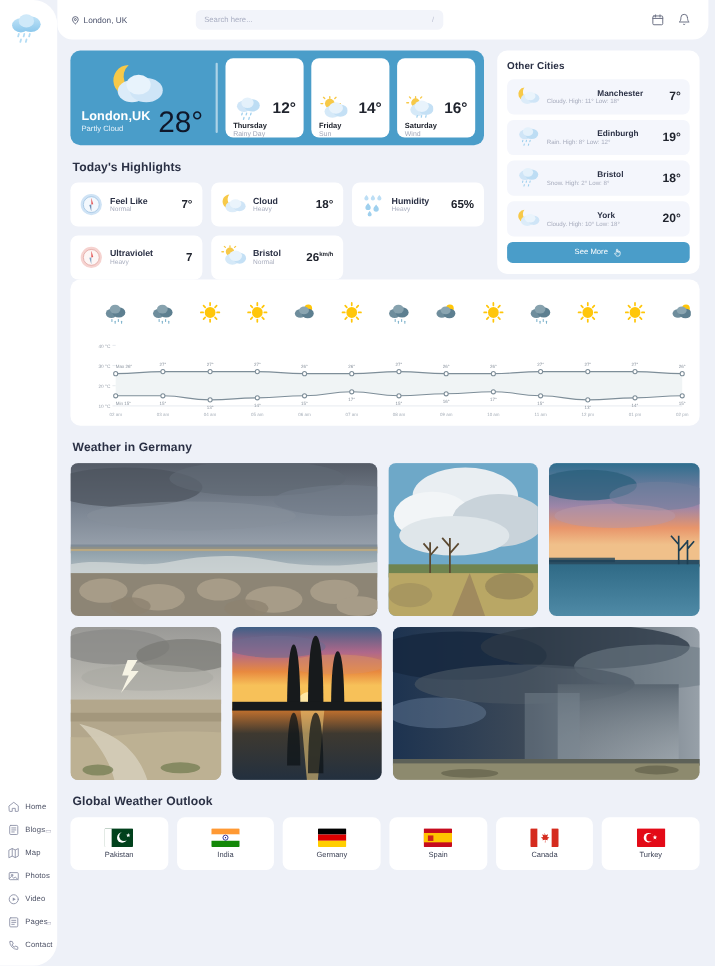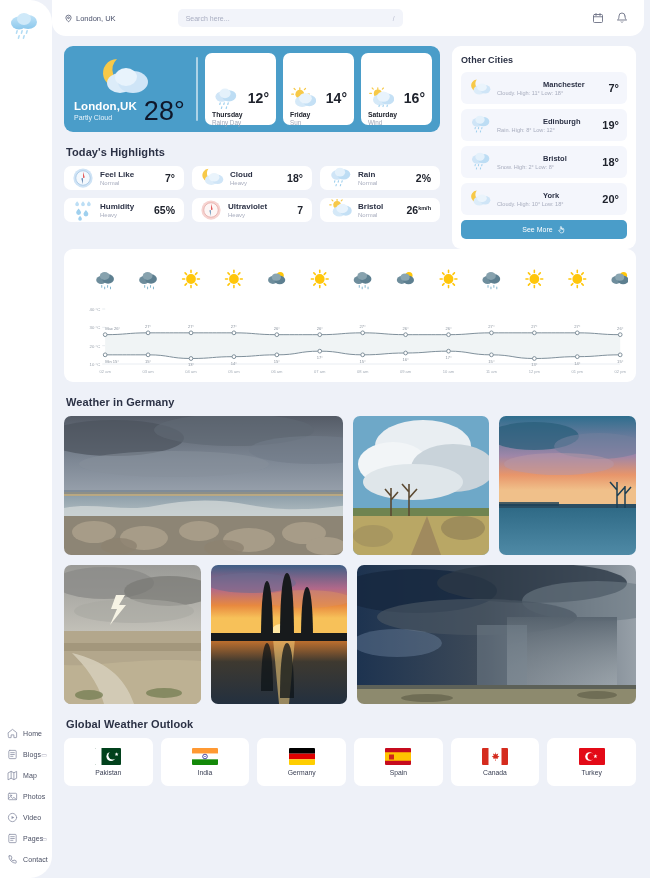--- a/index.html
+++ b/index.html
@@ -110,21 +110,21 @@
     display: flex; align-items: center; justify-content: center; gap: 4px;
     margin-top: 3px;
   }
 
   
   .sech { font-size: 11px; font-weight: 600; color: #2b3145; margin: 14px 0 8px 2px; letter-spacing: .1px; }
 
   
   .hl-grid { display: grid; grid-template-columns: repeat(3, 1fr); gap: 8px; }
   .hl {
-    background: #fff; border-radius: 7px; height: 24px;
+    background: #fff; border-radius: 7px; height: 40px;
     display: flex; align-items: center; gap: 6px; padding: 0 9px 0 8px;
   }
   .hl-txt { flex: 1 1 auto; min-width: 0; }
   .hl-name { font-size: 8px; font-weight: 600; color: #2b3145; }
   .hl-sub { font-size: 6px; color: #a8adbe; margin-top: 1px; }
   .hl-val { font-size: 10.5px; font-weight: 700; color: #20242e; white-space: nowrap; }
   .hl-unit { font-size: 5.5px; font-weight: 600; vertical-align: super; }
 
   
   .chartcard { background: #fff; border-radius: 9px; padding: 8px 8px 4px 8px; height: 133px; }
@@ -385,39 +385,20 @@
               <ellipse cx="25" cy="17" rx="8" ry="6.5" fill="#cfe5f7"></ellipse>
               <ellipse cx="20" cy="14" rx="7.5" ry="6" fill="#eaf4fc"></ellipse>
             </svg>
             <div class="hl-txt">
               <div class="hl-name">Cloud</div>
               <div class="hl-sub">Heavy</div>
             </div>
             <div class="hl-val">18°</div>
           </div>
 
-          <div class="hl">
-            <svg width="24" height="22" viewBox="0 0 32 30">
-              <ellipse cx="12" cy="11" rx="8" ry="6.5" fill="#cfe5f7"></ellipse>
-              <ellipse cx="21" cy="10" rx="9" ry="7" fill="#bdddf4"></ellipse>
-              <ellipse cx="16" cy="7" rx="7" ry="6" fill="#e4f1fb"></ellipse>
-              <g fill="#9fd0ee">
-                <rect x="8" y="18" width="1.5" height="3.4" rx=".7" transform="rotate(15 8.7 19.7)"></rect>
-                <rect x="13" y="18" width="1.5" height="3.4" rx=".7" transform="rotate(15 13.7 19.7)"></rect>
-                <rect x="18" y="18" width="1.5" height="3.4" rx=".7" transform="rotate(15 18.7 19.7)"></rect>
-                <rect x="10" y="23" width="1.5" height="3.4" rx=".7" transform="rotate(15 10.7 24.7)"></rect>
-                <rect x="16" y="23" width="1.5" height="3.4" rx=".7" transform="rotate(15 16.7 24.7)"></rect>
-              </g>
-            </svg>
-            <div class="hl-txt">
-              <div class="hl-name">Rain</div>
-              <div class="hl-sub">Normal</div>
-            </div>
-            <div class="hl-val">2%</div>
-          </div>
 
           <div class="hl">
             <svg width="22" height="22" viewBox="0 0 30 30">
               <g fill="#bcdef5">
                 <path d="M7 3c1.6 2 2.6 3.2 2.6 4.3a2.6 2.6 0 1 1-5.2 0C4.4 6.2 5.4 5 7 3z"></path>
                 <path d="M15 3c1.6 2 2.6 3.2 2.6 4.3a2.6 2.6 0 1 1-5.2 0C12.4 6.2 13.4 5 15 3z"></path>
                 <path d="M23 3c1.6 2 2.6 3.2 2.6 4.3a2.6 2.6 0 1 1-5.2 0C20.4 6.2 21.4 5 23 3z"></path>
               </g>
               <g fill="#9fd0ee">
                 <path d="M9 13c2 2.6 3.3 4.1 3.3 5.5a3.3 3.3 0 0 1-6.6 0C5.7 17.1 7 15.6 9 13z"></path>

